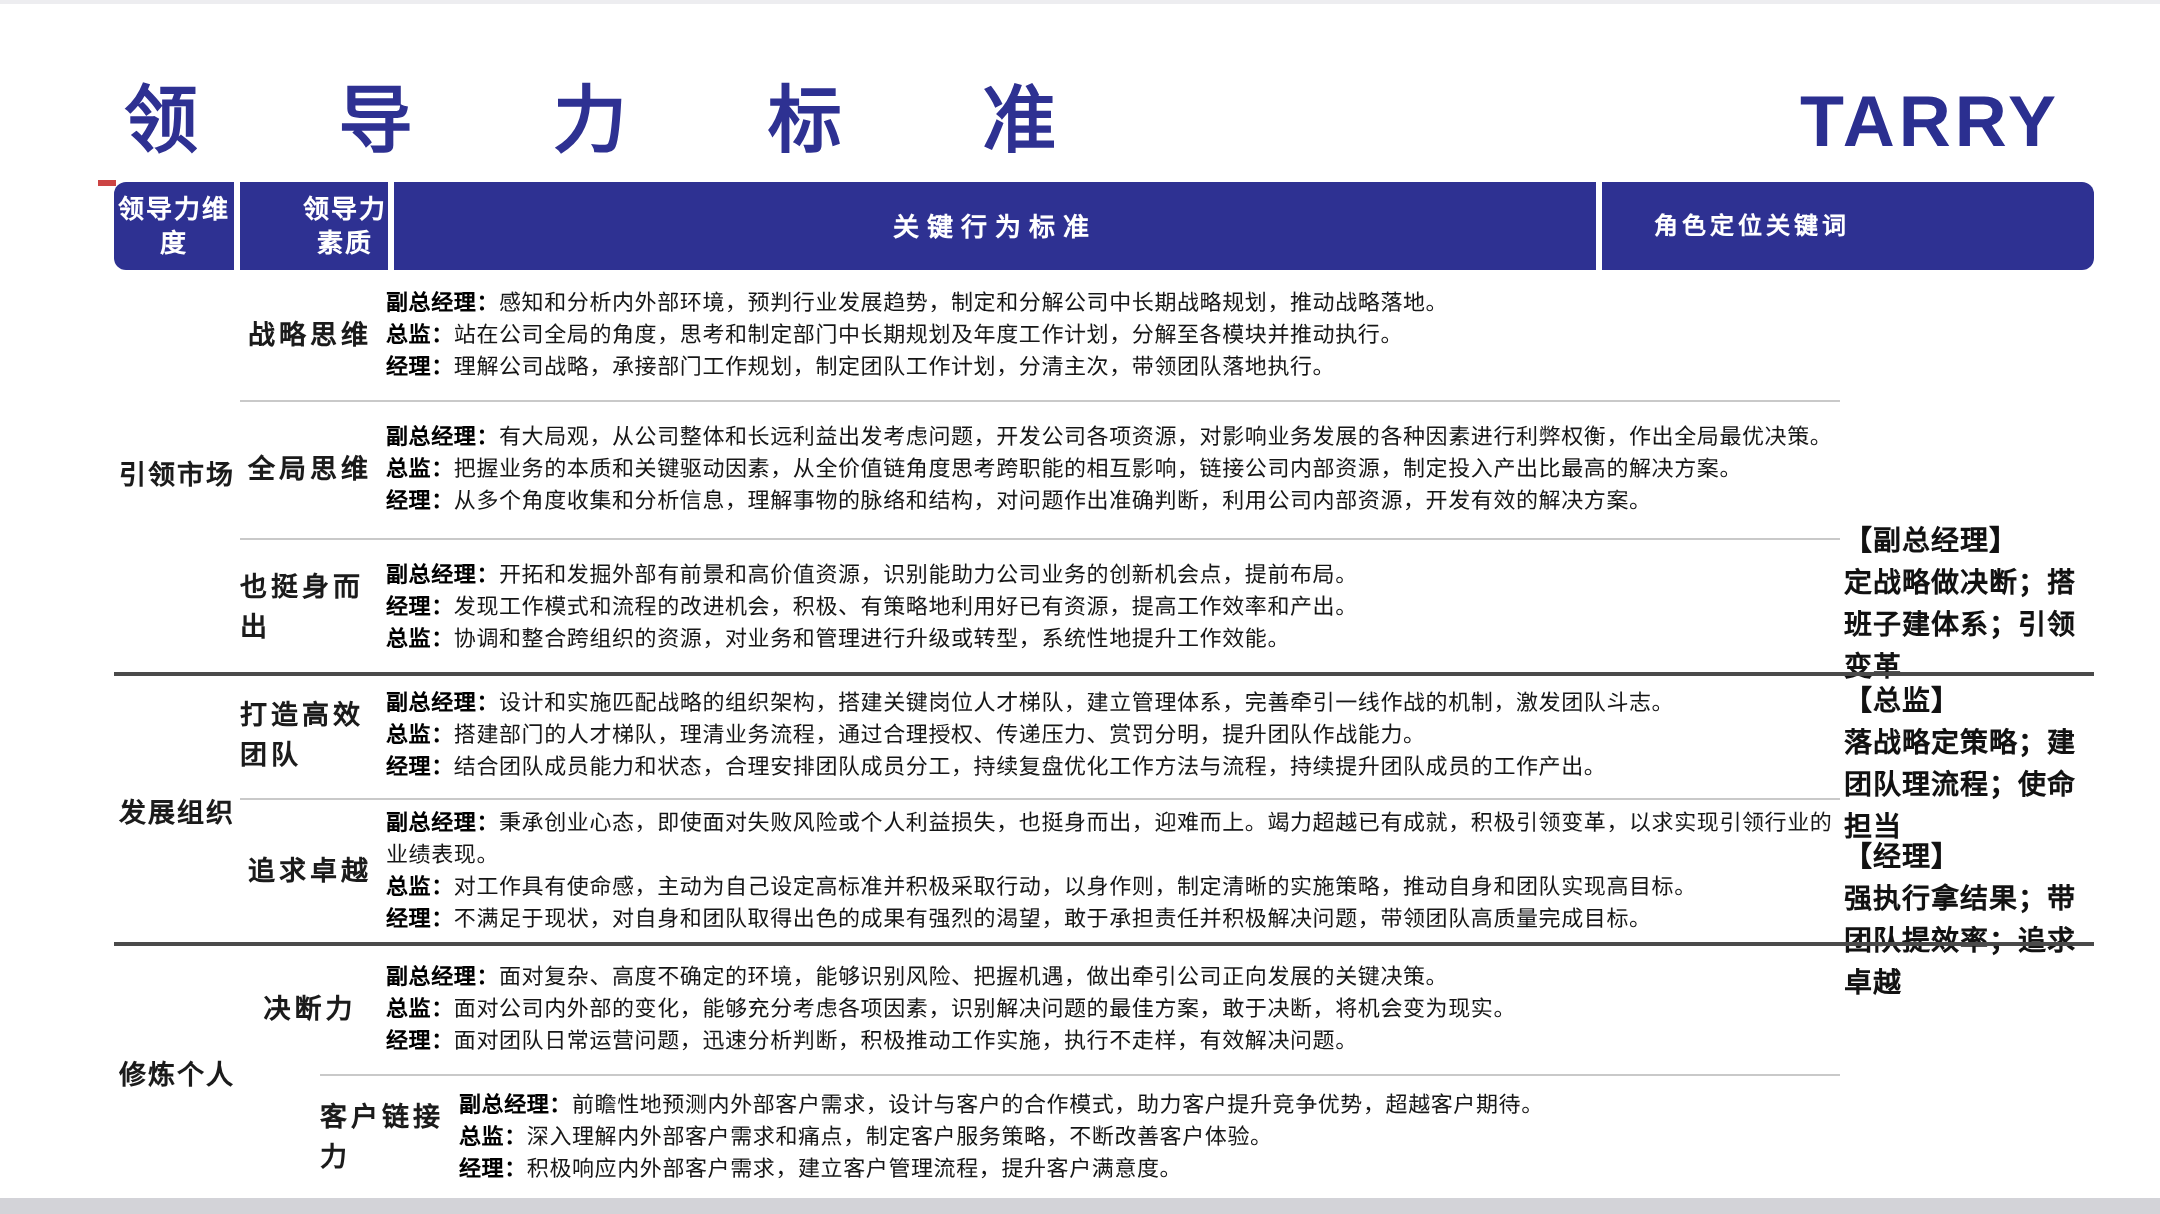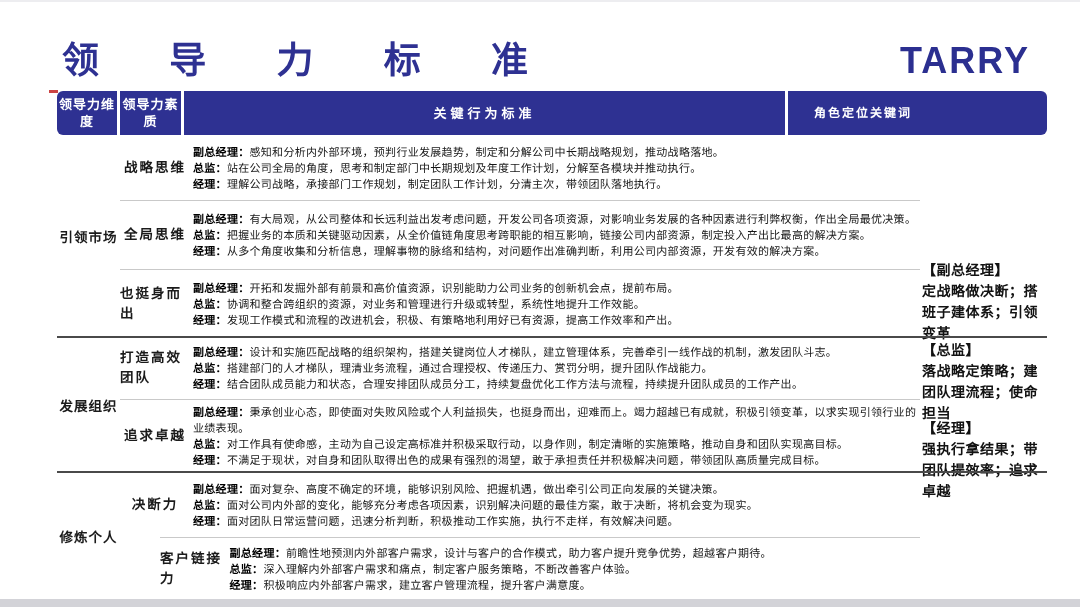--- a/index.html
+++ b/index.html
@@ -26,21 +26,21 @@
   .lead-table { position:absolute; left:57px; top:91px; width:990px; }
 
   
   .thead { display:flex; height:44px; background:#2e3192; color:#fff;border-radius:6px; }
   .th {
     display:flex; align-items:center; justify-content:center; text-align:center;
     font-weight:700; font-size:13px; line-height:17px;
   }
   .th-sep { border-right:3px solid #ffffff; }
   .th-dim { width:63px; letter-spacing:1px; }
-  .th-qual { width:64px; letter-spacing:1px; }
+  .th-qual { width:46px; letter-spacing:1px;margin-left:31px; }
   .th-beh { width:604px; letter-spacing:4px; }
   .th-role { width:150px; font-size:12px; letter-spacing:2px; }
 
   
   .tbody { position:relative; display:flex; height:465px; border-bottom:1px solid #cccccc; }
   .cols-main { width:863px; display:flex; flex-direction:column; }
   .group { display:flex; }
   .g1 { height:202px; } .g2 { height:135px; } .g3 { height:128px; }
   .dim-cell {
     width:63px; display:flex; align-items:center; justify-content:center;
@@ -111,22 +111,22 @@
               <div class="beh-cell">
                 <p class="bline"><b>副总经理：</b><span>有大局观，从公司整体和长远利益出发考虑问题，开发公司各项资源，对影响业务发展的各种因素进行利弊权衡，作出全局最优决策。</span></p>
                 <p class="bline"><b>总监：</b><span>把握业务的本质和关键驱动因素，从全价值链角度思考跨职能的相互影响，链接公司内部资源，制定投入产出比最高的解决方案。</span></p>
                 <p class="bline"><b>经理：</b><span>从多个角度收集和分析信息，理解事物的脉络和结构，对问题作出准确判断，利用公司内部资源，开发有效的解决方案。</span></p>
               </div>
             </div>
             <div class="qrow r-h68">
               <div class="qual-cell">也挺身而出</div>
               <div class="beh-cell">
                 <p class="bline"><b>副总经理：</b><span>开拓和发掘外部有前景和高价值资源，识别能助力公司业务的创新机会点，提前布局。</span></p>
+                <p class="bline"><b>经理：</b><span>发现工作模式和流程的改进机会，积极、有策略地利用好已有资源，提高工作效率和产出。</span></p>
                 <p class="bline"><b>总监：</b><span>协调和整合跨组织的资源，对业务和管理进行升级或转型，系统性地提升工作效能。</span></p>
-                <p class="bline"><b>经理：</b><span>发现工作模式和流程的改进机会，积极、有策略地利用好已有资源，提高工作效率和产出。</span></p>
               </div>
             </div>
           </div>
         </div>
 
         <div class="group g2">
           <div class="dim-cell">发展组织</div>
           <div class="rows-col">
             <div class="qrow r-h62">
               <div class="qual-cell">打造高效团队</div>

